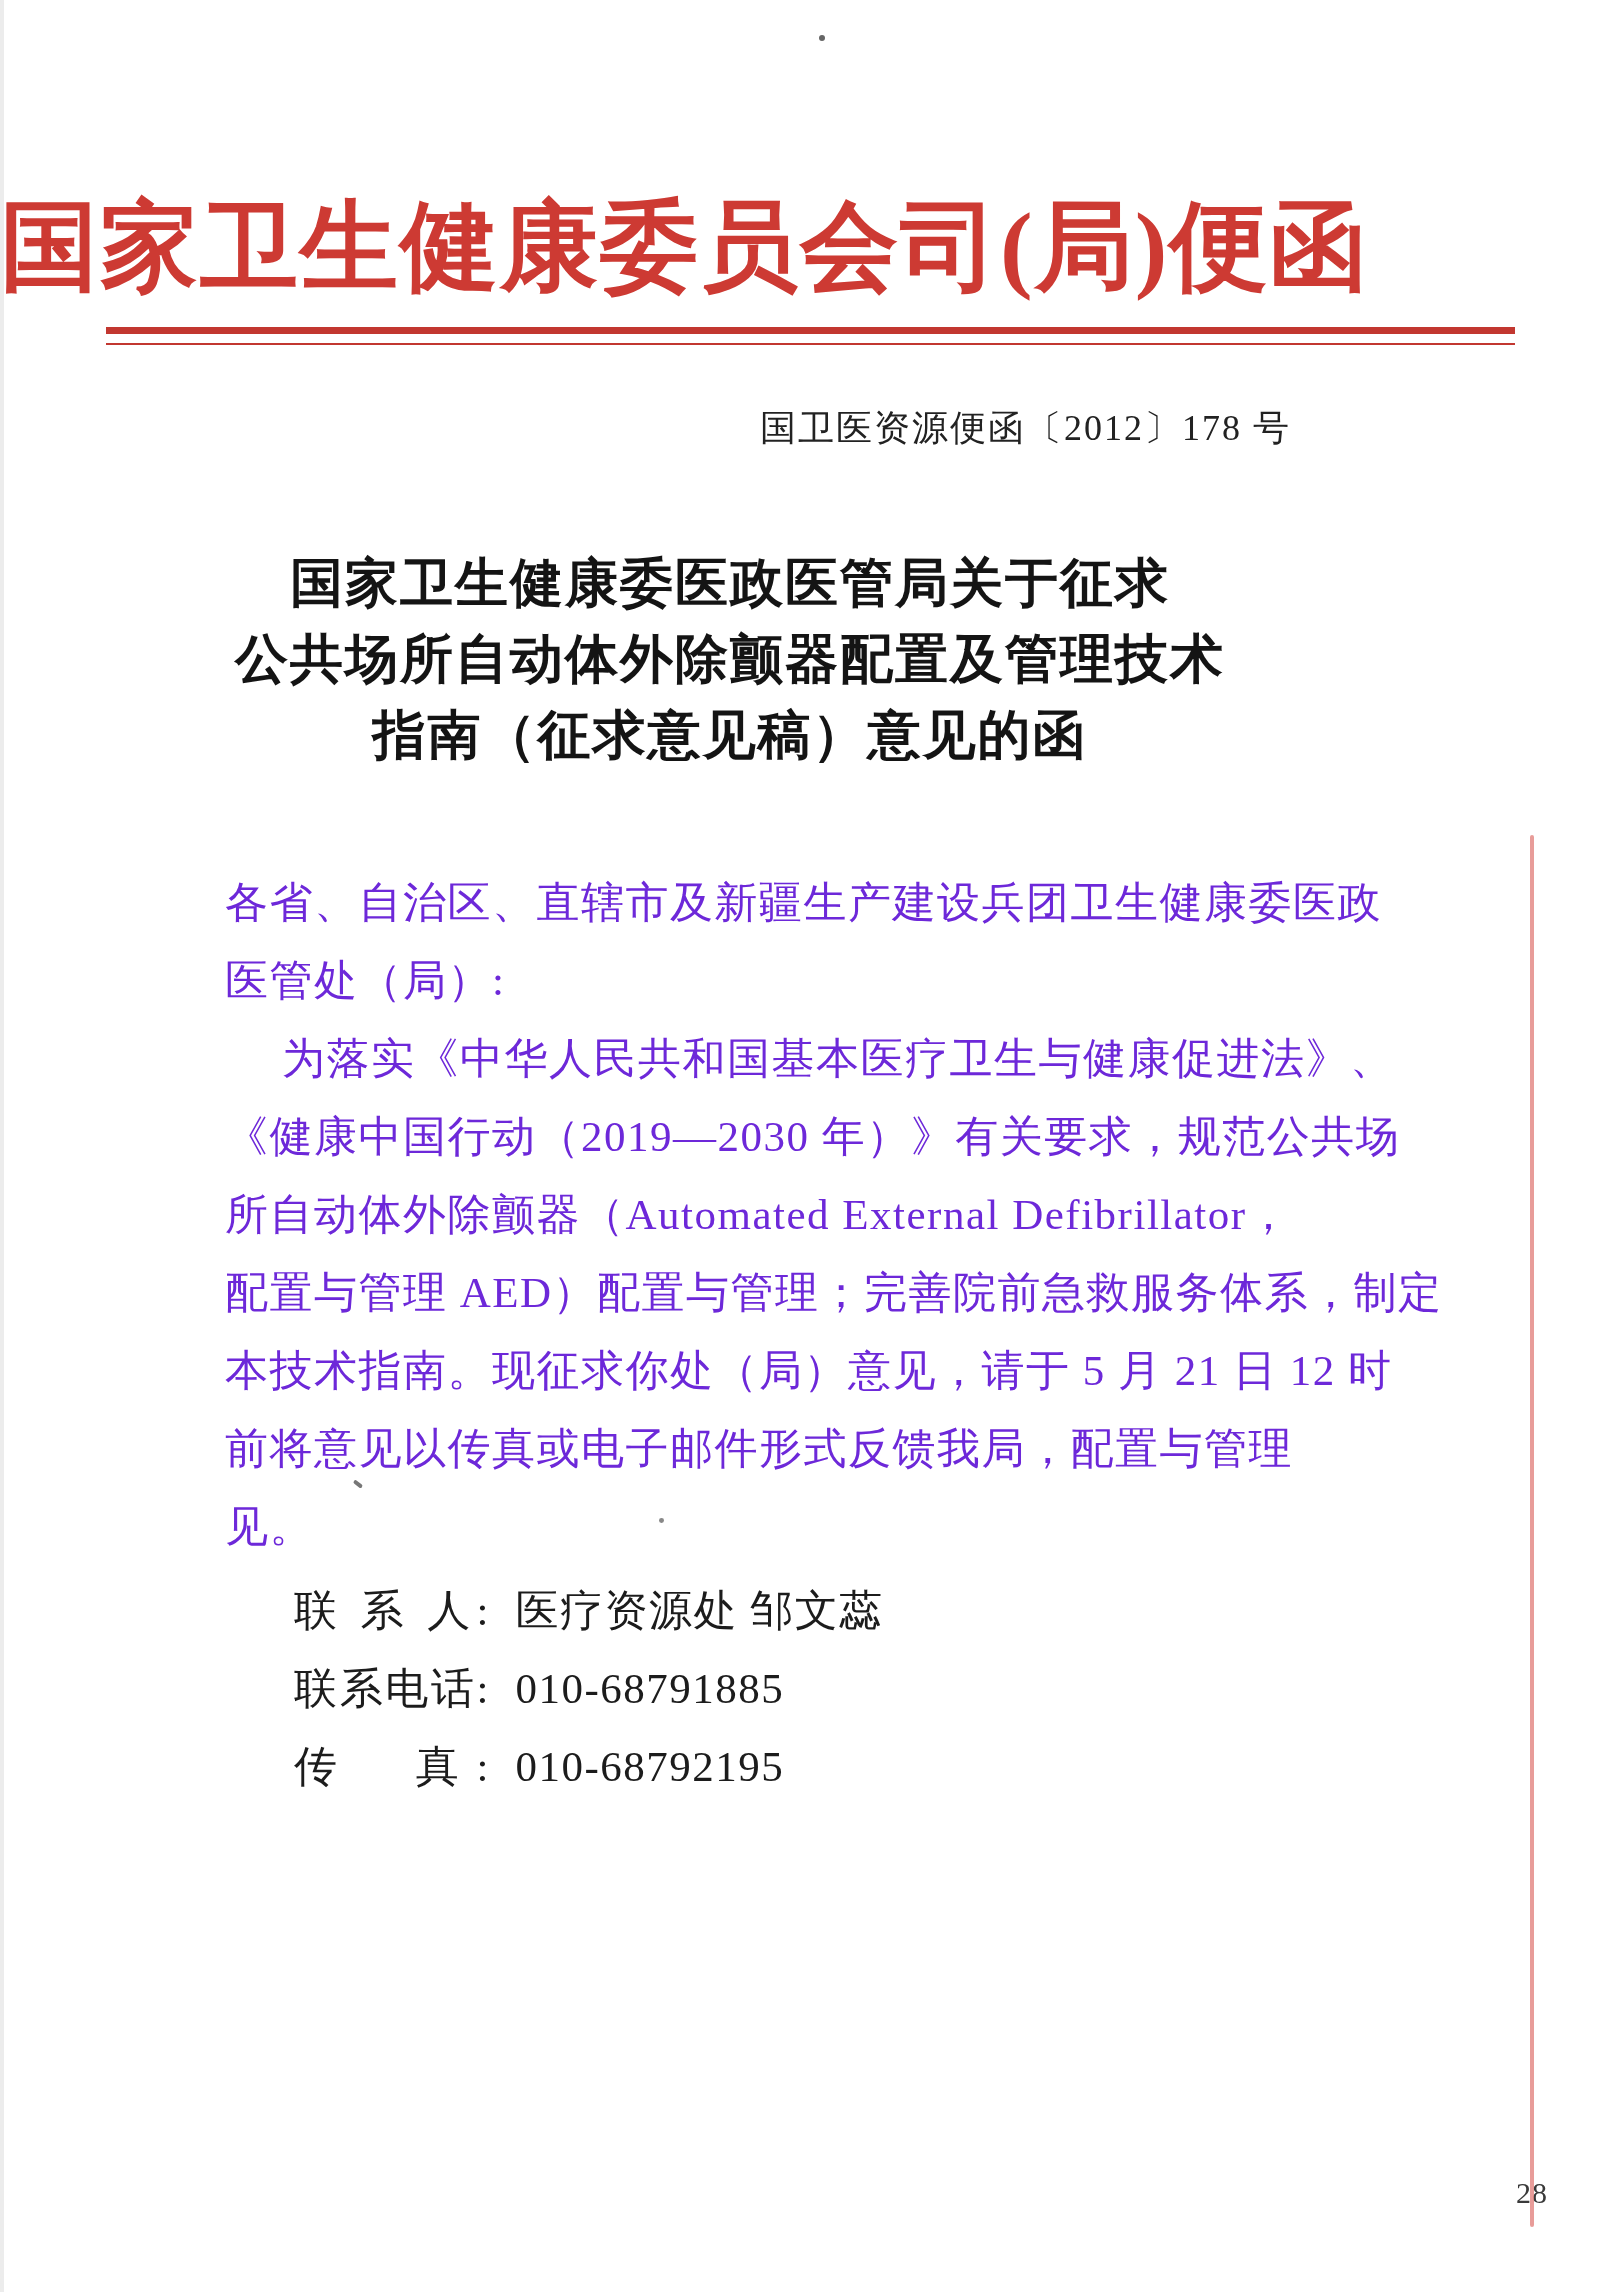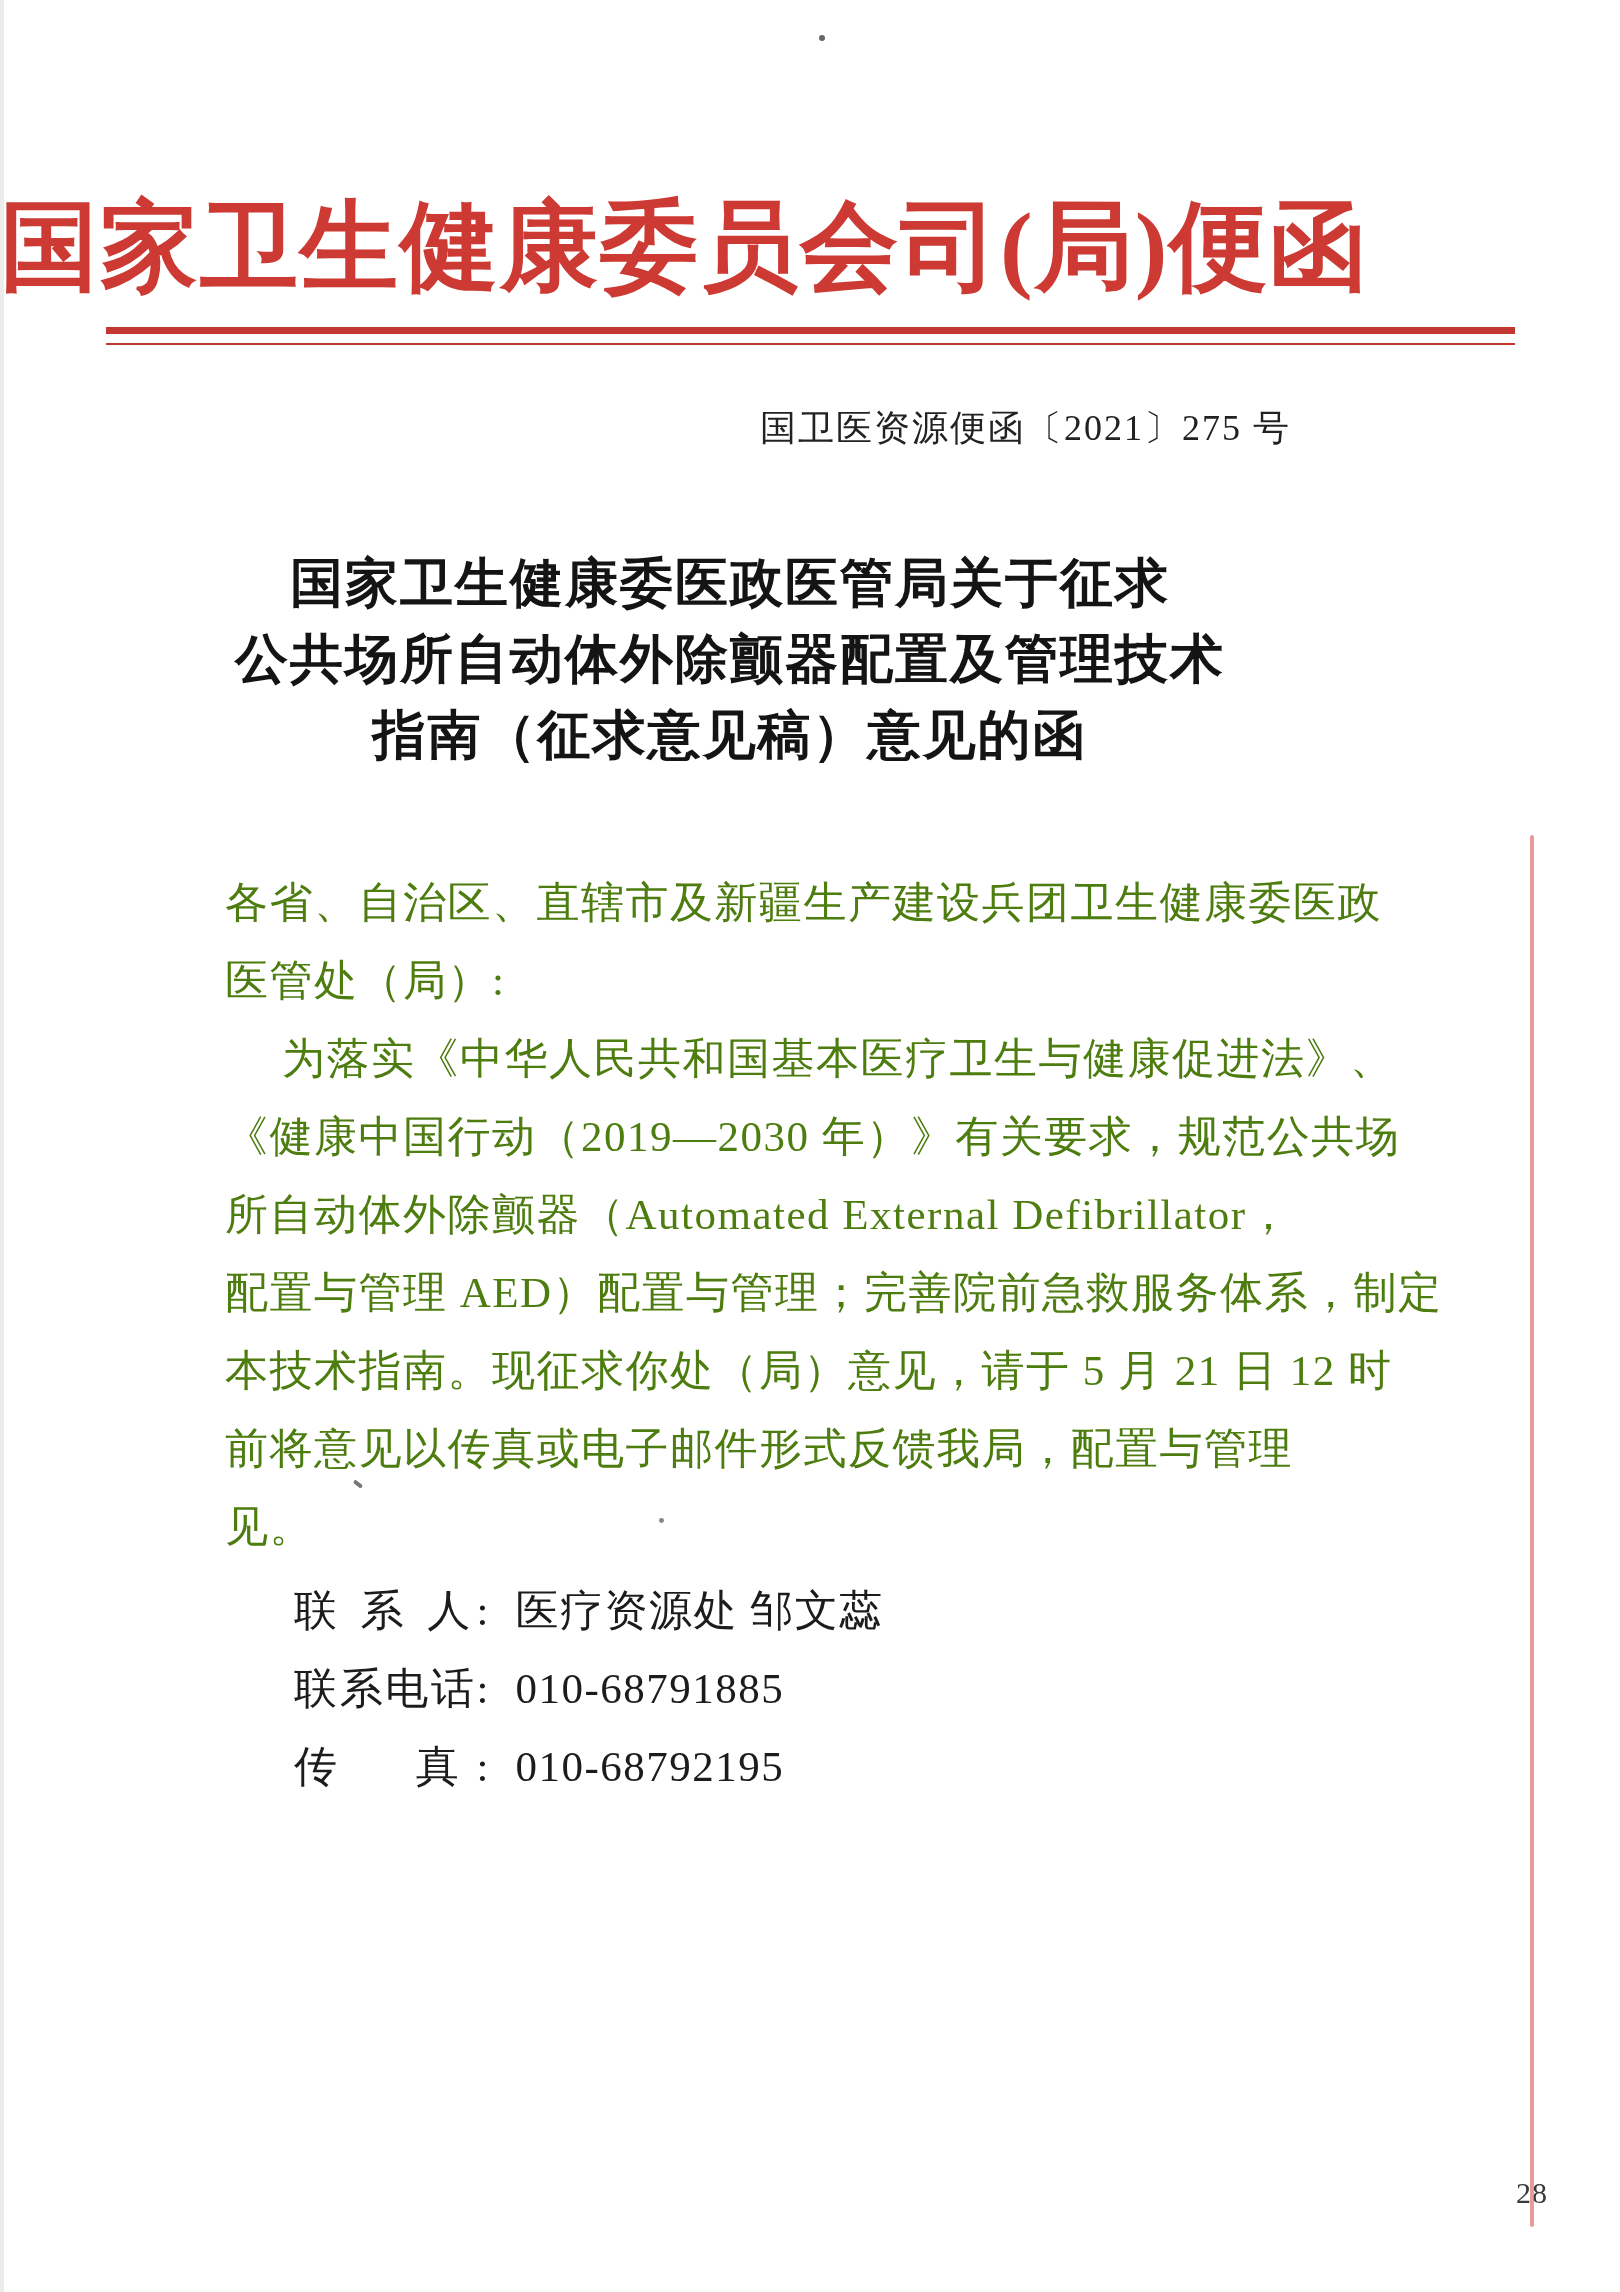--- a/index.html
+++ b/index.html
@@ -41,21 +41,21 @@
     text-align:center;
     font-family:"Liberation Sans","DejaVu Sans",sans-serif;
     font-weight:700;font-size:53px;line-height:76px;
     letter-spacing:2px;color:#141414;
   }
   .title div{white-space:nowrap;}
   
   .body{
     position:absolute;top:864px;left:225px;width:1078px;
     font-size:43px;line-height:78px;letter-spacing:1.5px;
-    color:#4d7c0f;
+    color:#6d28d9;
   }
   .bline{white-space:nowrap;}
   .bline.indent{text-indent:57px;}
   
   .contacts{
     position:absolute;top:1572px;left:294px;
     font-size:43px;line-height:78px;letter-spacing:1.5px;
     color:#1c1c1c;
   }
   .contact-row{white-space:nowrap;}
@@ -85,21 +85,21 @@
 
 <div class="page">
 
   <div class="edge-left"></div>
 
   <h1 class="agency">国家卫生健康委员会司(局)便函</h1>
 
   <div class="rule thick"></div>
   <div class="rule thin"></div>
 
-  <div class="docnum">国卫医资源便函〔2021〕275 号</div>
+  <div class="docnum">国卫医资源便函〔2012〕178 号</div>
 
   <div class="title">
     <div>国家卫生健康委医政医管局关于征求</div>
     <div>公共场所自动体外除颤器配置及管理技术</div>
     <div>指南（征求意见稿）意见的函</div>
   </div>
 
   <div class="body">
     <div class="bline">各省、自治区、直辖市及新疆生产建设兵团卫生健康委医政</div>
     <div class="bline">医管处（局）:</div>

